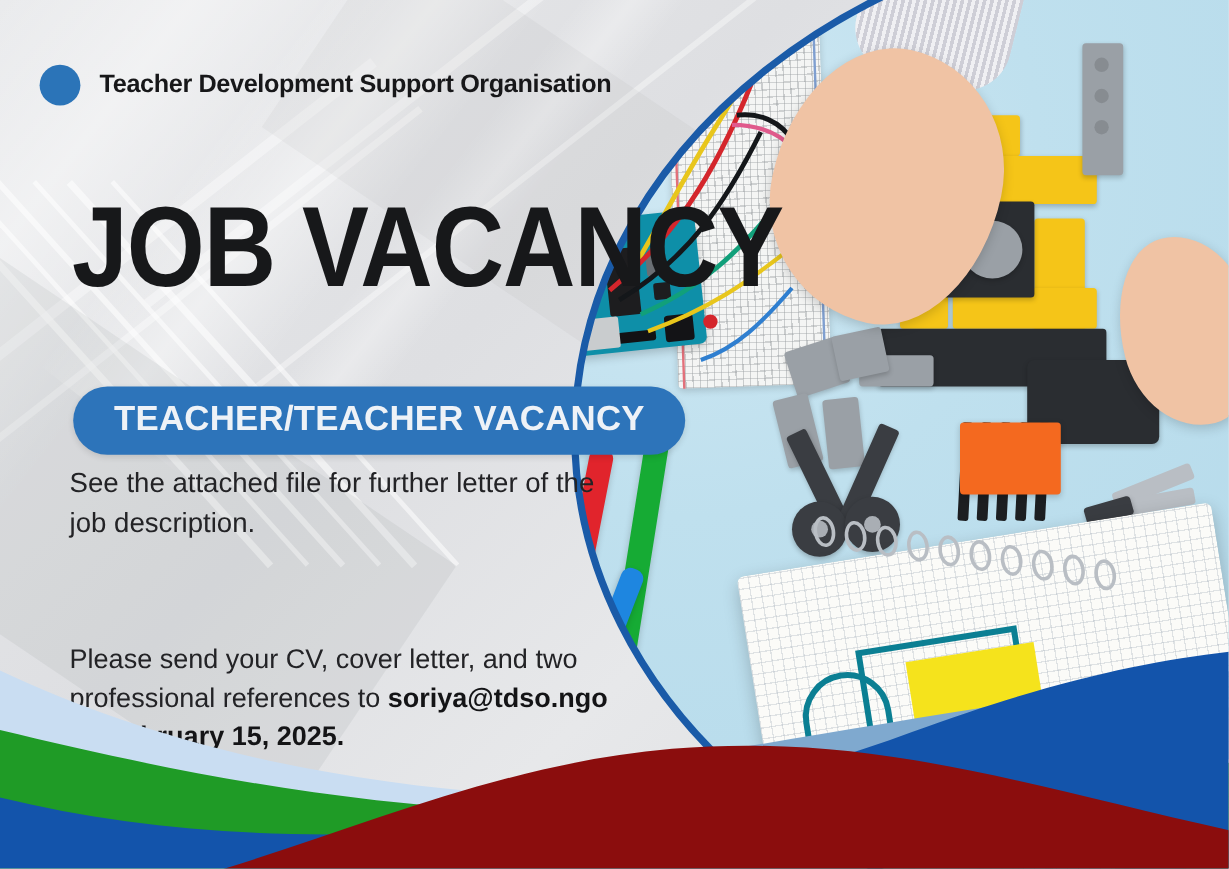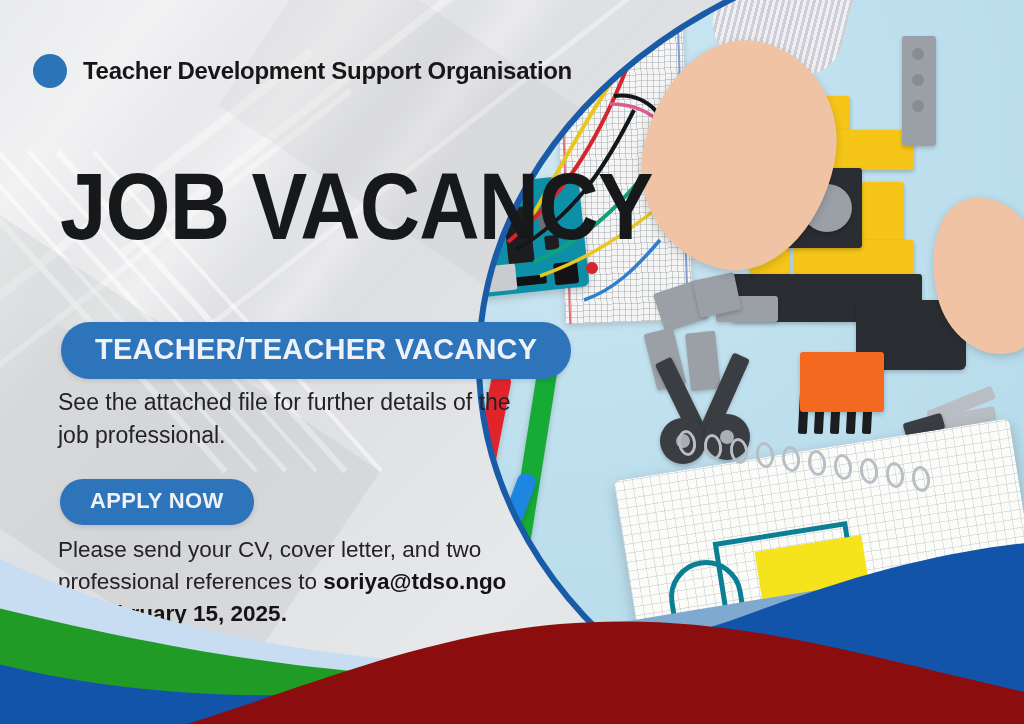--- a/index.html
+++ b/index.html
@@ -108,21 +108,21 @@
   .hexkey{position:absolute;background:#1c1e21;border-radius:2px;}
   .orange{position:absolute;background:#f4691f;border-radius:3px;box-shadow:0 2px 5px rgba(0,0,0,.2);}
   .nipper{position:absolute;background:#b9bec4;border-radius:3px;}
 
   
   .content{position:absolute;left:0;top:0;width:600px;height:724px;}
 
   .org-row{position:absolute;left:33px;top:54px;display:flex;align-items:center;gap:16px;}
   .org-dot{width:34px;height:34px;border-radius:50%;background:#2b74b8;flex:0 0 auto;}
   .org-name{
-    font-size:24px;font-weight:bold;color:#171719;letter-spacing:-.3px;white-space:nowrap;
+    font-size:21px;font-weight:bold;color:#171719;letter-spacing:-.3px;white-space:nowrap;
   }
 
   .headline{
     position:absolute;left:60px;top:163px;
     font-size:95px;line-height:.92;font-weight:bold;color:#17181a;
     letter-spacing:-1px;
     transform:scaleX(.88);transform-origin:left top;
     white-space:nowrap;
   }
 
@@ -297,23 +297,22 @@
 
     <div class="org-row">
       <div class="org-dot"></div>
       <div class="org-name">Teacher Development Support Organisation</div>
     </div>
 
     <div class="headline">JOB VACANCY</div>
 
     <div class="role-pill">TEACHER/TEACHER VACANCY</div>
 
-    <div class="desc">See the attached file for further details of the job professional.</div>
-
-    <div class="apply-btn">APPLY NOW</div>
+    <div class="desc">See the attached file for further letter of the job description.</div>
+
 
     <div class="contact">
       <span>Please send your CV, cover letter, and two professional references to </span><b>soriya@tdso.ngo</b><b> by February 15, 2025.</b>
     </div>
   </div>
 
   <svg class="waves" viewBox="0 0 1024 210" preserveAspectRatio="none">
     <path d="M-10 40 C 170 128, 420 176, 780 140 C 660 196, 320 214, -10 150 Z" fill="#c9ddf2"></path>
     <path d="M560 118 C 700 96, 840 70, 1034 44 L1034 118 C 880 128, 700 142, 560 150 Z" fill="#7fa9cf"></path>
     <path d="M-10 92 C 230 150, 520 210, 1034 120 L1034 212 L-10 212 Z" fill="#1f9b26"></path>

